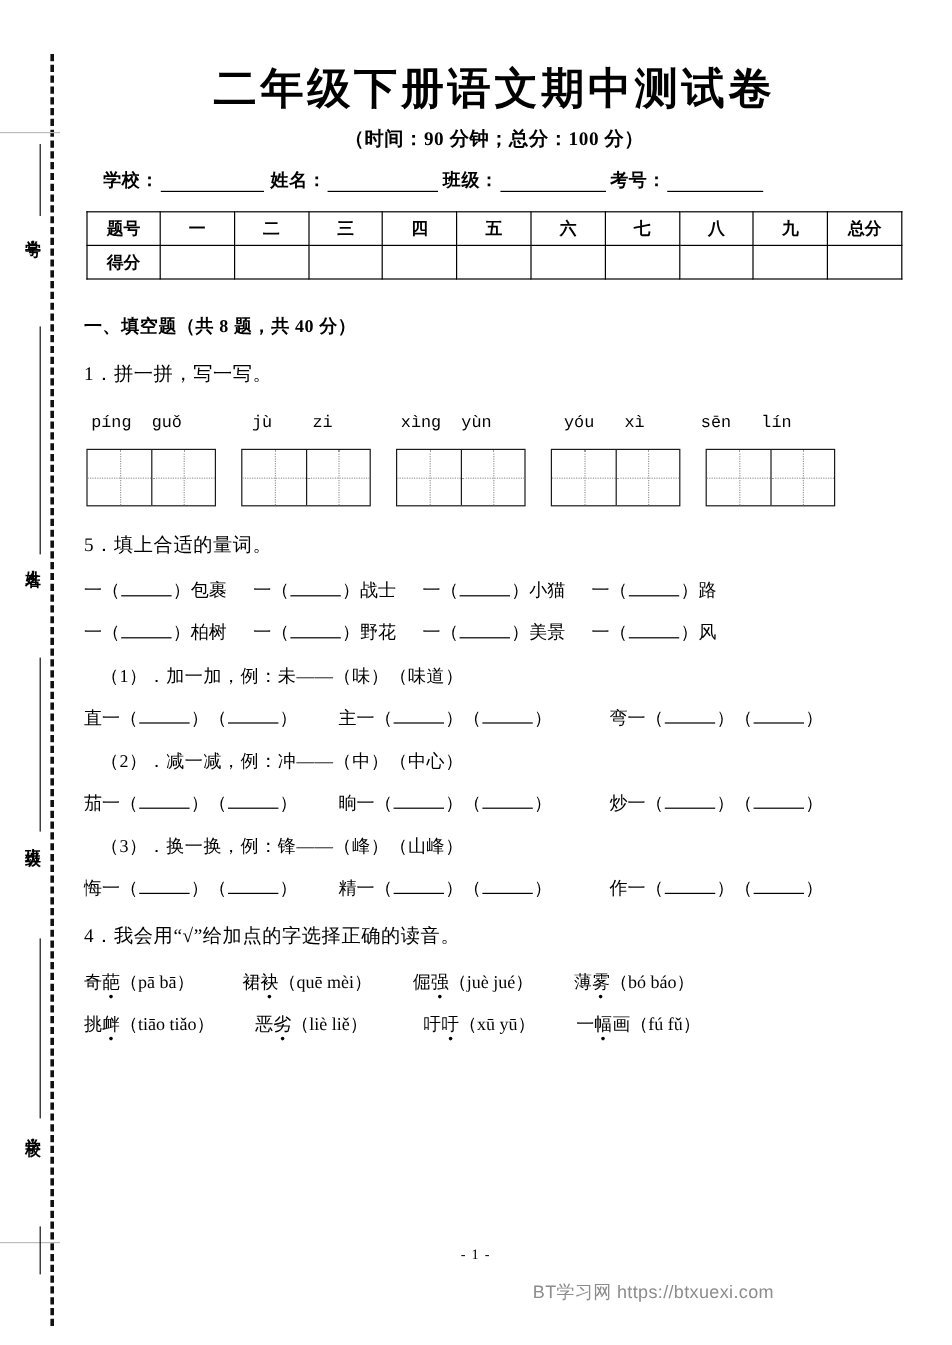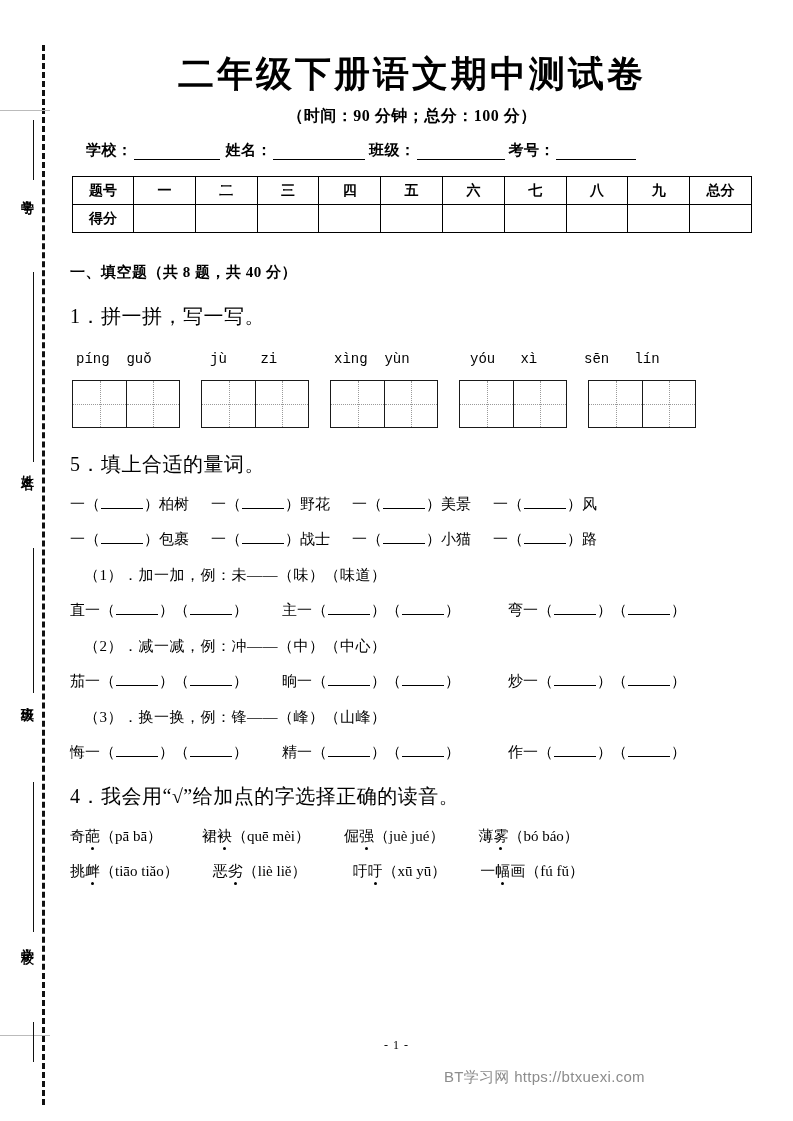--- a/index.html
+++ b/index.html
@@ -130,21 +130,21 @@
 
   
   .section-head {
     margin: 30px 0 0 8px;
     font-size: 15px;
     font-weight: bold;
     letter-spacing: 0.5px;
   }
   .q-line {
     margin: 19px 0 0 8px;
-    font-size: 20px;
+    font-size: 16px;
     letter-spacing: 0.5px;
     line-height: 1.5;
   }
   .q-sub {
     margin: 17px 0 0 22px;
     font-size: 15px;
     letter-spacing: 0.5px;
   }
   .ans-row {
     margin: 15px 0 0 8px;
@@ -397,51 +397,51 @@
     <span class="tzg" style="left:516px;">
       <span class="cell"></span>
       <span class="cell"></span>
     </span>
   </div>
 
   <div class="q-line">5．填上合适的量词。</div>
 
   <div class="ans-row">
     <span>
+      <span>一（</span><span class="blankline"></span><span>）</span><span>包裹</span>
+    </span>
+    <span class="gap-sm"></span>
+    <span>
+      <span>一（</span><span class="blankline"></span><span>）</span><span>战士</span>
+    </span>
+    <span class="gap-sm"></span>
+    <span>
+      <span>一（</span><span class="blankline"></span><span>）</span><span>小猫</span>
+    </span>
+    <span class="gap-sm"></span>
+    <span>
+      <span>一（</span><span class="blankline"></span><span>）</span><span>路</span>
+    </span>
+  </div>
+
+  <div class="ans-row">
+    <span>
       <span>一（</span><span class="blankline"></span><span>）</span><span>柏树</span>
     </span>
     <span class="gap-sm"></span>
     <span>
       <span>一（</span><span class="blankline"></span><span>）</span><span>野花</span>
     </span>
     <span class="gap-sm"></span>
     <span>
       <span>一（</span><span class="blankline"></span><span>）</span><span>美景</span>
     </span>
     <span class="gap-sm"></span>
     <span>
       <span>一（</span><span class="blankline"></span><span>）</span><span>风</span>
-    </span>
-  </div>
-
-  <div class="ans-row">
-    <span>
-      <span>一（</span><span class="blankline"></span><span>）</span><span>包裹</span>
-    </span>
-    <span class="gap-sm"></span>
-    <span>
-      <span>一（</span><span class="blankline"></span><span>）</span><span>战士</span>
-    </span>
-    <span class="gap-sm"></span>
-    <span>
-      <span>一（</span><span class="blankline"></span><span>）</span><span>小猫</span>
-    </span>
-    <span class="gap-sm"></span>
-    <span>
-      <span>一（</span><span class="blankline"></span><span>）</span><span>路</span>
     </span>
   </div>
 
 
   <div class="q-sub">（1）．加一加，例：未——（味）（味道）</div>
   <div class="ans-row">
     <span>
       <span>直</span>一（<span class="blankline"></span>）（<span class="blankline"></span>）
     </span>
     <span class="gap-md"></span>

